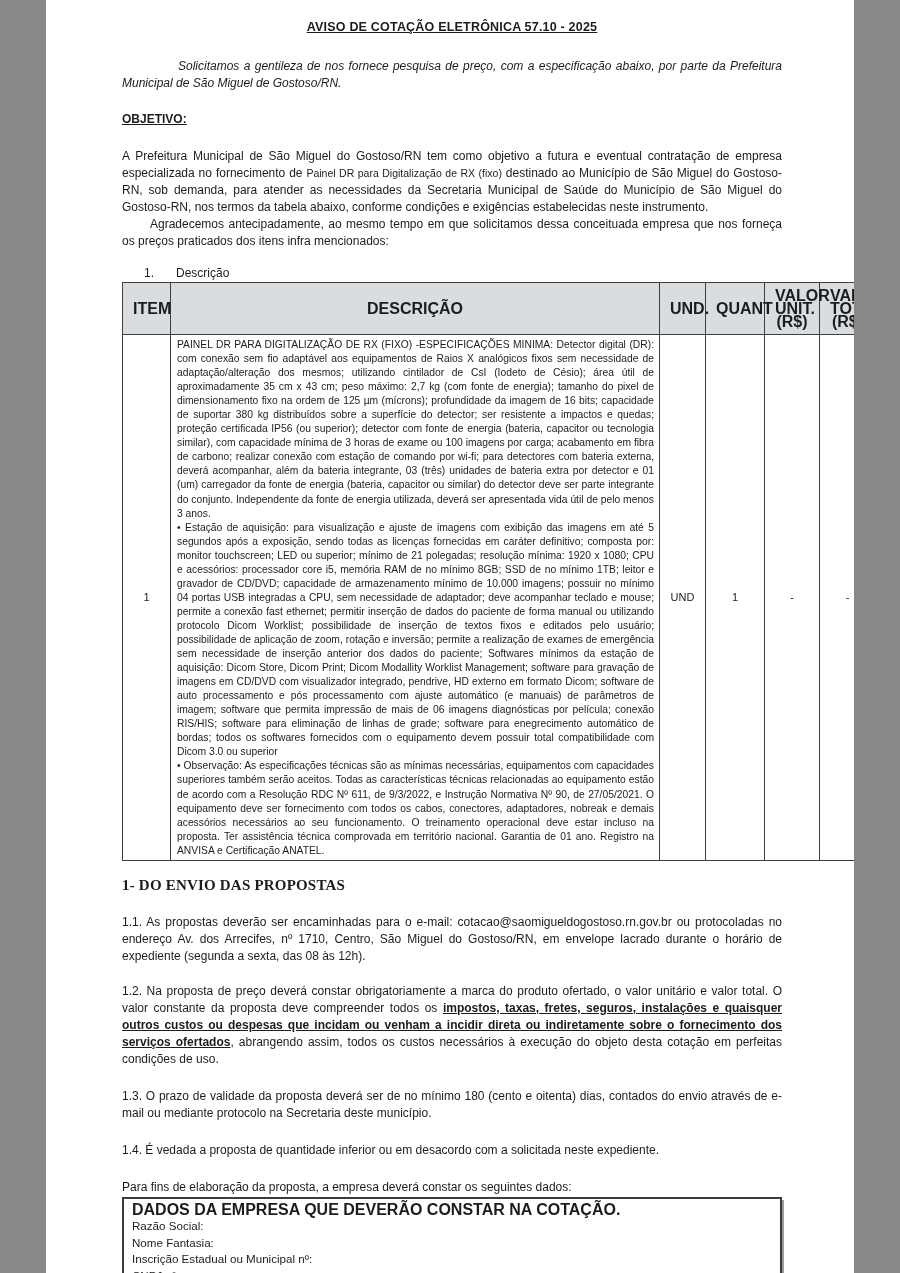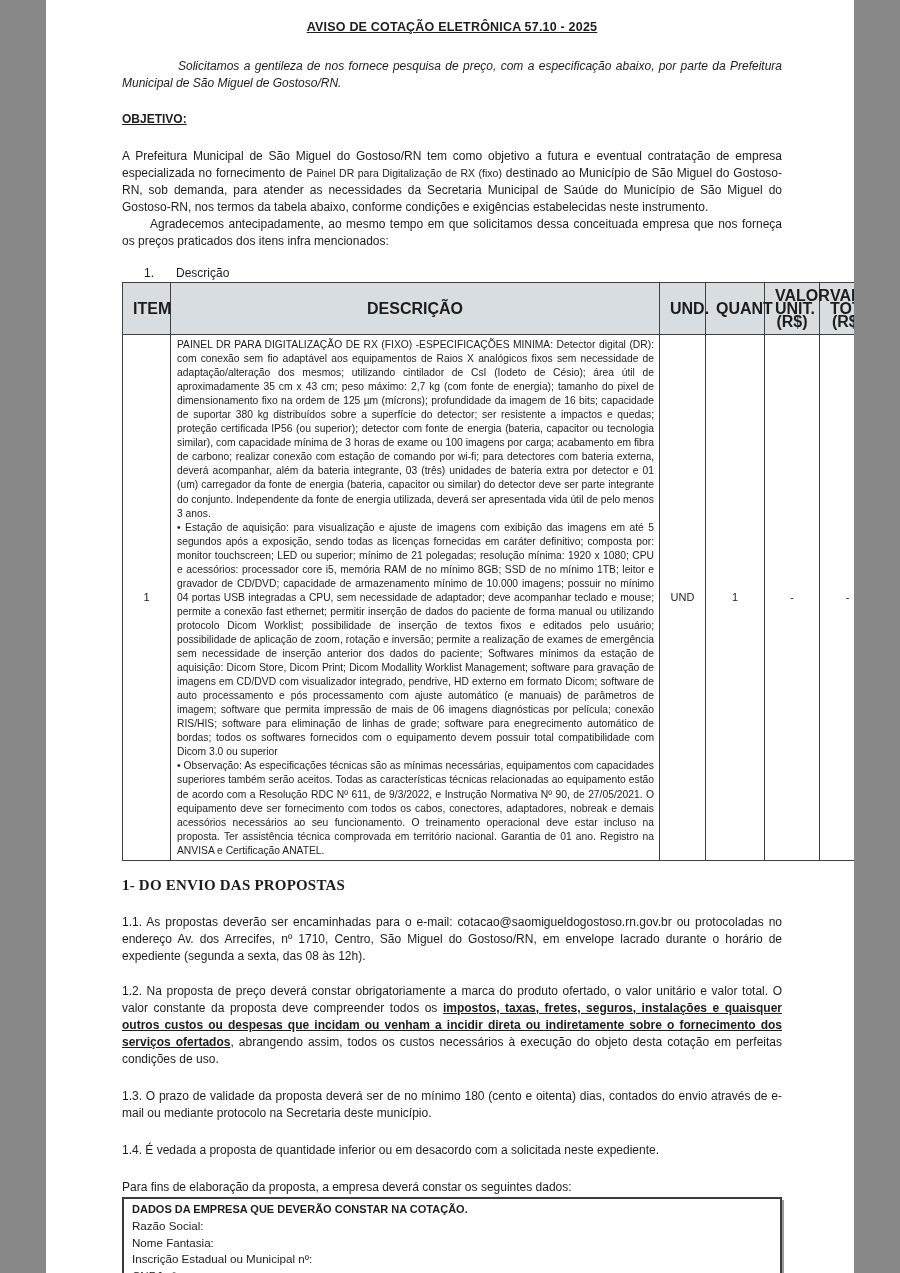--- a/index.html
+++ b/index.html
@@ -57,21 +57,21 @@
   }
   .sp18 { margin-top:18px; }
   .sp20 { margin-top:20px; }
   .bold-underline { font-weight:bold; text-decoration:underline; }
 
   .box-intro { margin-top:20px; font-size:12px; line-height:16px; }
   .data-box {
     margin-top:2px; border:2px solid #3c3c3c; box-shadow:2px 3px 0 #9b9b9b;
     padding:3px 8px 6px 8px; font-size:11.6px; line-height:13.8px;
   }
-  .data-box .box-h { font-weight:bold; font-size:11px; line-height:15px; margin-bottom:2px; }
+  .data-box .box-h { font-weight:bold; font-size:16px; line-height:15px; margin-bottom:2px; }
   .data-box .field { margin-top:2.6px; }
 </style>
 </head>
 <body>
 
 <div class="page">
   <div class="content">
 
     <div class="doc-title">AVISO DE COTAÇÃO ELETRÔNICA 57.10 - 2025</div>
 

